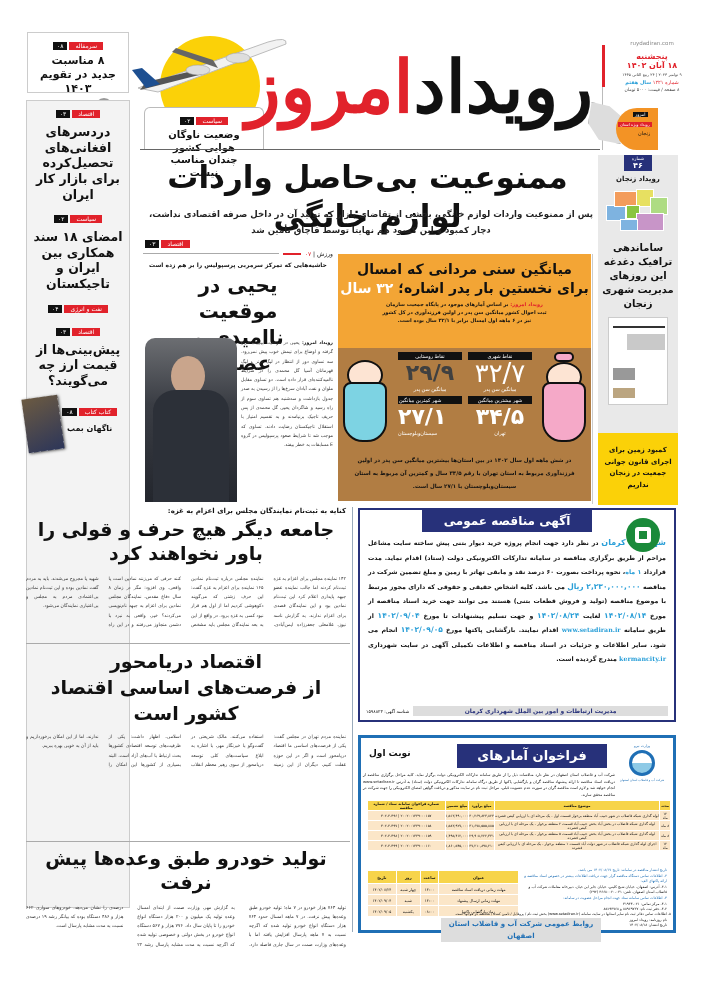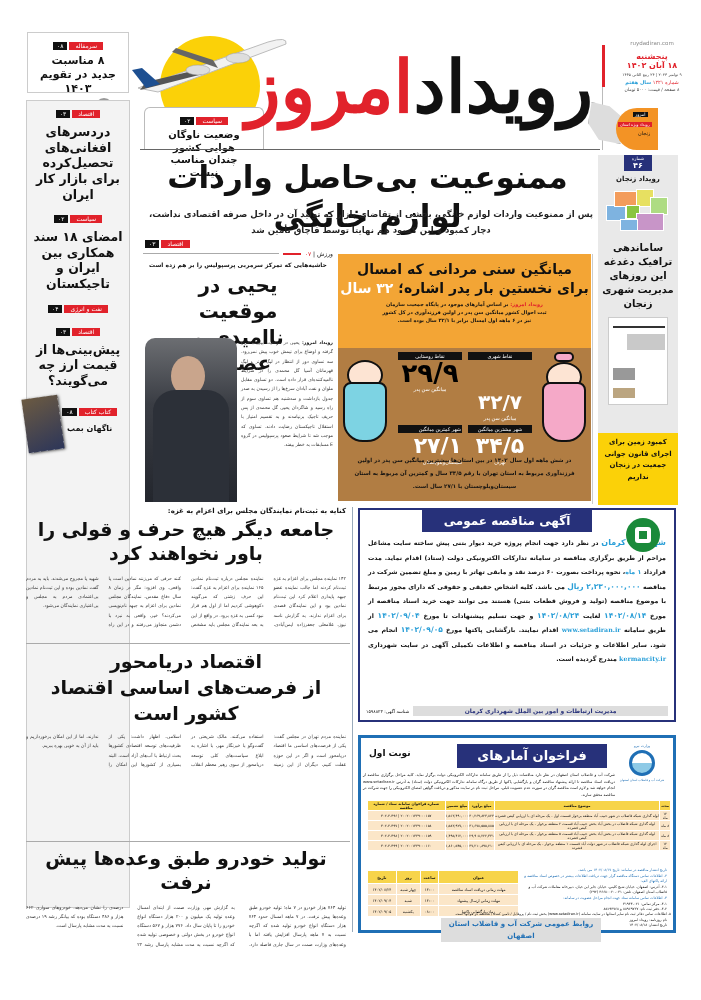--- a/index.html
+++ b/index.html
@@ -164,34 +164,34 @@
     <div style="position:absolute;left:0;top:30px;width:44px;height:60px;background:#f5a9c8;border:2px solid #111;border-radius:8px 8px 20px 20px;"></div>
   </div>
   <div style="position:absolute;left:5px;top:102px;width:44px;height:88px;">
     <div style="position:absolute;left:4px;top:4px;width:36px;height:30px;background:#fde4d3;border:2px solid #111;border-radius:50%;"></div>
     <div style="position:absolute;left:0;top:26px;width:44px;height:60px;background:#7dd3e3;border:2px solid #111;border-radius:8px 8px 20px 20px;"></div>
   </div>
 
   <div style="position:absolute;left:60px;top:98px;width:134px;display:grid;grid-template-columns:1fr 1fr;gap:4px 6px;direction:rtl;">
     <div style="text-align:center;">
       <div style="background:#111;color:#fff;font-size:5px;padding:1px;">نقاط شهری</div>
-      <div style="color:#fff;font-weight:bold;font-size:20px;line-height:26px;margin-top:29px;">۳۲/۷</div>
+      <div style="color:#fff;font-weight:normal;font-size:26px;line-height:26px;">۳۲/۷</div>
       <div style="color:#fff;font-size:5px;">میانگین سن پدر</div>
     </div>
     <div style="text-align:center;">
       <div style="background:#111;color:#fff;font-size:5px;padding:1px;">نقاط روستایی</div>
-      <div style="color:#000000;font-weight:bold;font-size:26px;line-height:26px;">۲۹/۹</div>
+      <div style="color:#404040;font-weight:bold;font-size:22px;line-height:26px;">۲۹/۹</div>
       <div style="color:#fff;font-size:5px;">میانگین سن پدر</div>
     </div>
     <div style="text-align:center;">
       <div style="background:#111;color:#fff;font-size:5px;padding:1px;">شهر بیشترین میانگین</div>
       <div style="color:#fff;font-weight:bold;font-size:22px;line-height:26px;">۳۴/۵</div>
       <div style="color:#fff;font-size:5px;">تهران</div>
     </div>
-    <div style="text-align:right;">
+    <div style="text-align:left;">
       <div style="background:#111;color:#fff;font-size:5px;padding:1px;">شهر کمترین میانگین</div>
       <div style="color:#fff;font-weight:bold;font-size:22px;line-height:26px;">۲۷/۱</div>
       <div style="color:#fff;font-size:5px;">سیستان‌وبلوچستان</div>
     </div>
   </div>
   <div style="position:absolute;left:14px;top:200px;width:225px;font-size:5.5px;font-weight:bold;text-align:center;line-height:13px;color:#111;">در شش ماهه اول سال ۱۴۰۲ در بین استان‌ها بیشترین میانگین سن پدر در اولین فرزندآوری مربوط به استان تهران با رقم ۳۴/۵ سال و کمترین آن مربوط به استان سیستان‌وبلوچستان با ۲۷/۱ سال است.</div>
 </div>
 
 <div class="abs" id="rside">
   <div style="width:28px;margin:0 auto;background:#27317a;color:#fff;text-align:center;font-size:4.5px;padding:1px 0;">
@@ -208,21 +208,21 @@
     <div style="position:absolute;left:30px;top:26px;width:28px;height:18px;background:#c895c8;border:1px solid #fff;"></div>
     <div style="position:absolute;left:14px;top:32px;width:18px;height:12px;background:#7eb3e0;border:1px solid #fff;"></div>
   </div>
   <div class="hd" style="font-size:10px;line-height:14px;margin-top:6px;">ساماندهی ترافیک دغدغه این روزهای مدیریت شهری زنجان</div>
   <div style="width:60px;height:88px;margin:6px auto 0;background:#fff;border:1px solid #ccc;position:relative;">
     <div style="position:absolute;left:4px;top:8px;width:52px;height:2px;background:#333;"></div>
     <div style="position:absolute;left:18px;top:16px;width:38px;height:16px;background:#c9c9c9;"></div>
     <div style="position:absolute;left:4px;top:50px;width:22px;height:12px;background:#999;"></div>
     <div style="position:absolute;left:4px;top:70px;width:22px;height:10px;background:#bba580;"></div>
   </div>
-  <div style="position:absolute;left:0;bottom:0;width:80px;height:72px;background:#fbd108;padding:4px 2px;">
+  <div style="position:absolute;left:0;bottom:0;width:80px;height:72px;background:#fbd108;padding:12px 2px;">
     <div class="hd" style="font-size:7px;line-height:11.5px;">کمبود زمین برای اجرای قانون جوانی جمعیت در زنجان نداریم</div>
   </div>
 </div>
 <div class="abs" style="left:592px;top:254px;width:1px;height:250px;background:#ccc;"></div>
 
 <div class="abs" style="left:26px;top:507px;width:320px;height:128px;">
   <div style="font-size:7px;font-weight:bold;text-align:right;">کنایه به ثبت‌نام نمایندگان مجلس برای اعزام به غزه:</div>
   <div class="hd" style="font-size:19px;margin-top:3px;">جامعه دیگر هیچ حرف و قولی را باور نخواهند کرد</div>
   <div class="body-text" style="column-count:4;column-gap:10px;margin-top:8px;height:80px;overflow:hidden;">۱۴۲ نماینده مجلس برای اعزام به غزه ثبت‌نام کردند اما جالب نماینده عضو جبهه پایداری اعلام کرد این ثبت‌نام نمادین بود و این نمایندگان قصدی برای اعزام ندارند. به گزارش ناسه نیوز، غلامعلی جعفرزاده ایمن‌آبادی، نماینده مجلس درباره ثبت‌نام نمادین ۱۶۵ نماینده برای اعزام به غزه گفت: این حرف زشتی که می‌گویند دکوهوشی کردیم اما از اول هم قرار نبود کسی به غزه برود. در واقع از این به بعد نمایندگان مجلس باید مشخص کنند حرفی که می‌زنند نمادین است یا واقعی. وی افزود: مگر در زمان ۸ سال دفاع مقدس، نمایندگان مجلس نمادین برای اعزام به جبهه نام‌نویسی می‌کردند؟ خیر، واقعی به نبرد با دشمن متجاوز می‌رفتند و در این راه شهید یا مجروح می‌شدند. باید به مردم گفت نمادین بوده و این ثبت‌نام نمادین بی‌اعتمادی مردم به مجلس و بی‌اعتباری نمایندگان می‌شود.</div>
 </div>

